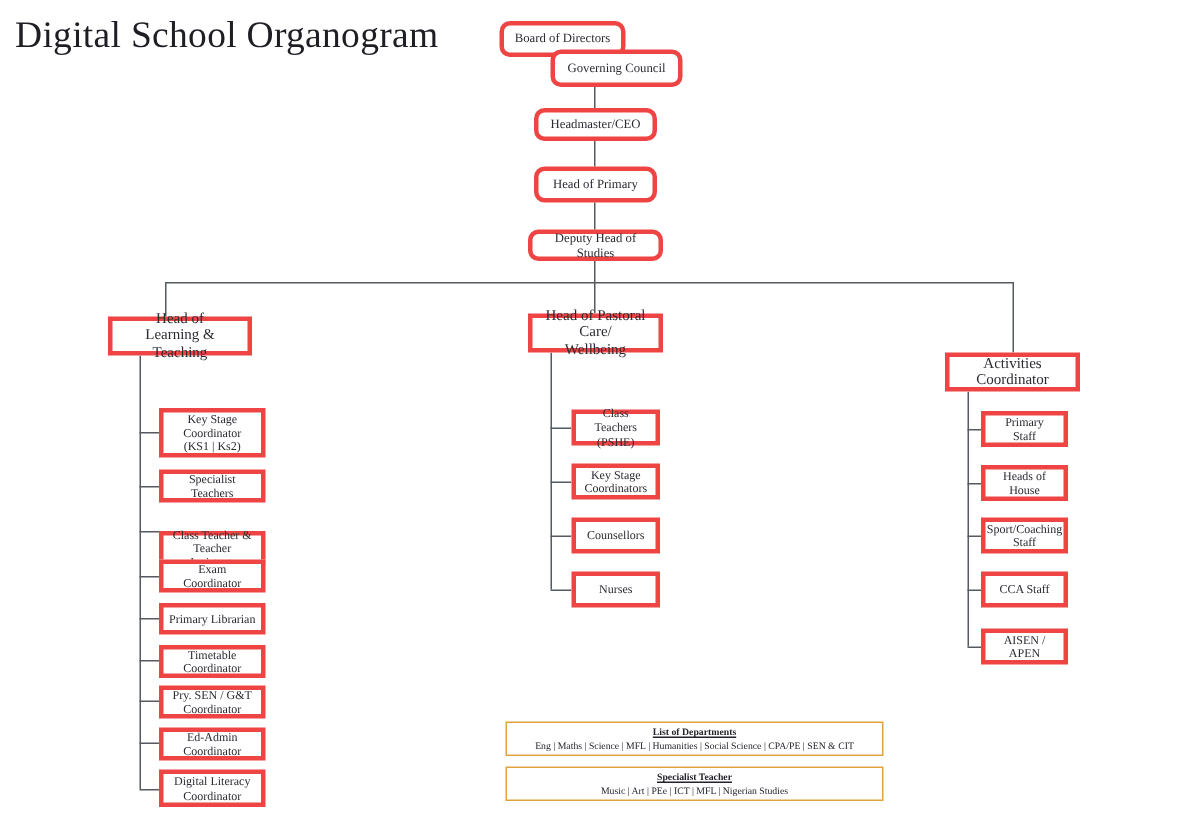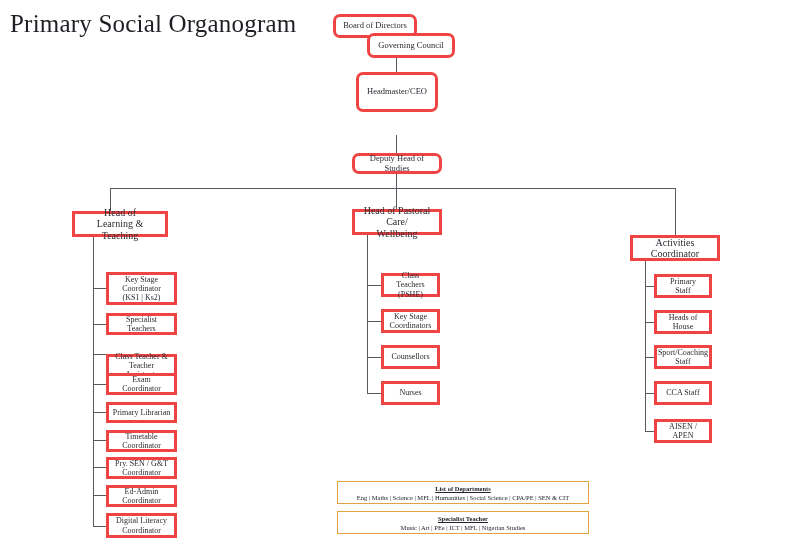--- a/index.html
+++ b/index.html
@@ -71,21 +71,21 @@
     display:block;
     margin-top:2px;
     color:#23232b;
   }
 </style>
 </head>
 <body>
 
 <div id="canvas">
 
-  <div id="title">Primary Social Organogram</div>
+  <div id="title">Digital School Organogram</div>
 
   <div class="line vline" style="left:396px;top:58px;height:14px;"></div>
 
   <div class="line vline" style="left:396px;top:94px;height:17px;"></div>
 
   <div class="line vline" style="left:396px;top:135px;height:18px;"></div>
 
   <div class="line vline" style="left:396px;top:174px;height:14px;"></div>
 
   <div class="line hline" style="left:110px;top:188px;width:566px;"></div>
@@ -124,24 +124,27 @@
   <div class="line hline" style="left:645px;top:431px;width:9px;"></div>
 
   <div class="node rounded top-node" style="left:333px;top:14px;width:84px;height:24px;">
     <span class="lbl">Board of Directors</span>
   </div>
 
   <div class="node rounded top-node" style="left:367px;top:33px;width:88px;height:25px;">
     <span class="lbl">Governing Council</span>
   </div>
 
-  <div class="node rounded top-node" style="left:356px;top:72px;width:82px;height:40px;">
+  <div class="node rounded top-node" style="left:356px;top:72px;width:82px;height:22px;">
     <span class="lbl">Headmaster/CEO</span>
   </div>
 
+  <div class="node rounded top-node" style="left:356px;top:111px;width:82px;height:24px;">
+    <span class="lbl">Head of Primary</span>
+  </div>
 
   <div class="node rounded top-node" style="left:352px;top:153px;width:90px;height:21px;">
     <span class="lbl">Deputy Head of Studies</span>
   </div>
 
   <div class="node branch-node" style="left:72px;top:211px;width:96px;height:26px;">
     <span class="lbl">Head of
 Learning &amp; Teaching</span>
   </div>
 

